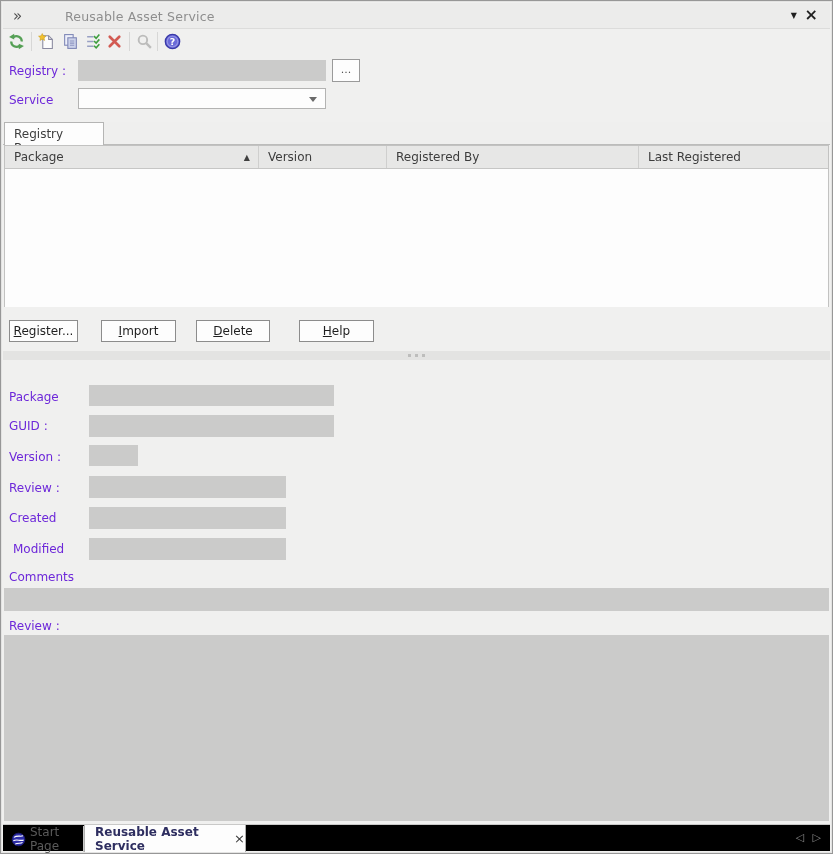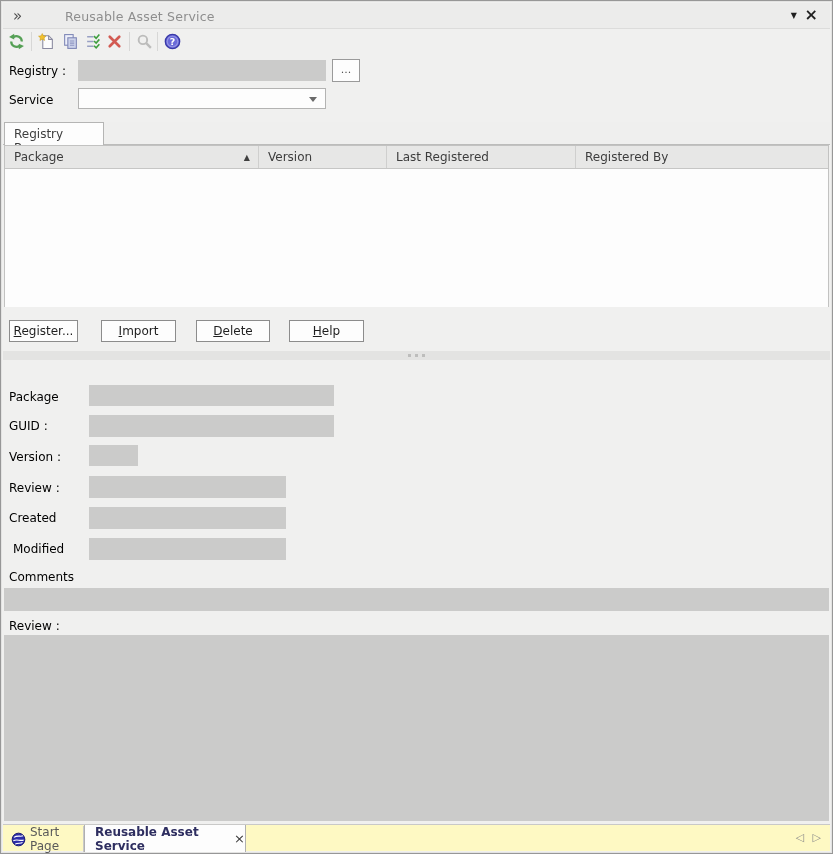--- a/index.html
+++ b/index.html
@@ -22,21 +22,21 @@
   .tb-close { right:12px; top:2px; font-size:16px; font-weight:bold; color:#1f1f1f; cursor:pointer; }
 
   
   .toolbar { left:2px; top:28px; right:2px; height:25px; background:#f0f0ef; }
   .tico { top:4px; width:17px; height:17px; cursor:pointer; }
   .tico svg { display:block; width:100%; height:100%; }
   .tico.disabled { cursor:default; }
   .tsep { top:3px; width:1px; height:19px; background:#d7d7d6; }
 
   
-  .lbl { color:#000000; }
+  .lbl { color:#6d28d9; }
   .gray-box { background:#cbcbca; }
   .browse-btn { left:331px; top:58px; width:28px; height:23px; background:#fdfdfd; border:1px solid #9a9a9a;
     text-align:center; line-height:20px; font-size:11px; color:#555; cursor:pointer; }
   .combo { left:77px; top:87px; width:248px; height:21px; background:#fdfdfd; border:1px solid #b3b3b2; cursor:pointer; }
   .combo-arrow { position:absolute; right:8px; top:8px; width:0; height:0;
     border-left:4px solid transparent; border-right:4px solid transparent; border-top:5px solid #6a6a6a; }
 
   
   .rb-strip { left:2px; top:121px; right:2px; height:23px; border-bottom:1px solid #bcbcbb; background:#efefee; }
   .rb-tab { left:1px; top:0px; width:100px; height:23px; background:#fdfdfd;
@@ -58,21 +58,21 @@
   .grip-dot { width:3px; height:3px; background:#bdbdbc; }
 
   
   .atabs { left:2px; top:359px; right:2px; height:22px; border-bottom:2px solid #dadad9; background:#ededec; }
   .atab { position:absolute; top:0; height:22px; padding:4px 10px 0 10px; color:#3d3d3d; cursor:pointer; }
   .atab.active { background:#f0f0ef; border:1px solid #b5b5b4; border-bottom:none; height:24px; padding-left:9px; }
 
   .form-bg { left:2px; top:381px; right:2px; bottom:29px; background:#f0f0ef; }
 
   
-  .bbar { left:2px; right:2px; bottom:2px; height:27px; background:#fef9c3; border-top:1px solid #c9c9c8; }
+  .bbar { left:2px; right:2px; bottom:2px; height:27px; background:#000000; border-top:1px solid #c9c9c8; }
   .btab-start { left:1px; top:1px; width:80px; height:26px; display:flex; align-items:center; gap:4px; padding-left:7px;
     color:#5a5a5a; border-right:1px solid #c9c9c8; cursor:pointer; }
   .btab-start svg { width:15px; height:15px; flex:none; }
   .btab-active { left:81px; top:0px; width:162px; height:27px; background:#fdfdfd;
     border-left:1px solid #b0b0af; border-right:1px solid #b0b0af; display:flex; align-items:center; gap:10px;
     padding-left:10px; cursor:pointer; }
   .btab-active .btl { font-weight:bold; color:#2e2e60; }
   .btab-close { color:#3a3a3a; font-size:13px; cursor:pointer; }
   .bnav { top:6px; color:#8a8a8a; font-size:11px; cursor:pointer; }
 </style>
@@ -154,30 +154,30 @@
     <div class="abs rb-tab">Registry Browser</div>
   </div>
 
   <div class="abs grid">
     <div class="grid-head">
       <div class="gcol" style="width:254px;">
         <span>Package</span>
         <span class="sort-arrow">▲</span>
       </div>
       <div class="gcol" style="width:128px;">Version</div>
+      <div class="gcol" style="flex:1;">Registered By</div>
       <div class="gcol" style="width:189px;">Last Registered</div>
-      <div class="gcol" style="flex:1;">Registered By</div>
     </div>
     <div class="grid-body"></div>
   </div>
 
   <button class="abs act-btn" style="left:8px; width:69px;"><span class="ak">R</span><span>egister...</span></button>
   <button class="abs act-btn" style="left:100px; width:75px;"><span class="ak">I</span><span>mport</span></button>
   <button class="abs act-btn" style="left:195px; width:74px;"><span class="ak">D</span><span>elete</span></button>
-  <button class="abs act-btn" style="left:288px; width:75px;"><span class="ak">H</span><span>elp</span></button>
+  <button class="abs act-btn" style="left:298px; width:75px;"><span class="ak">H</span><span>elp</span></button>
 
   <div class="abs splitter">
     <span class="grip-dot"></span>
     <span class="grip-dot"></span>
     <span class="grip-dot"></span>
   </div>
 
   <div class="abs form-bg"></div>
 
 

